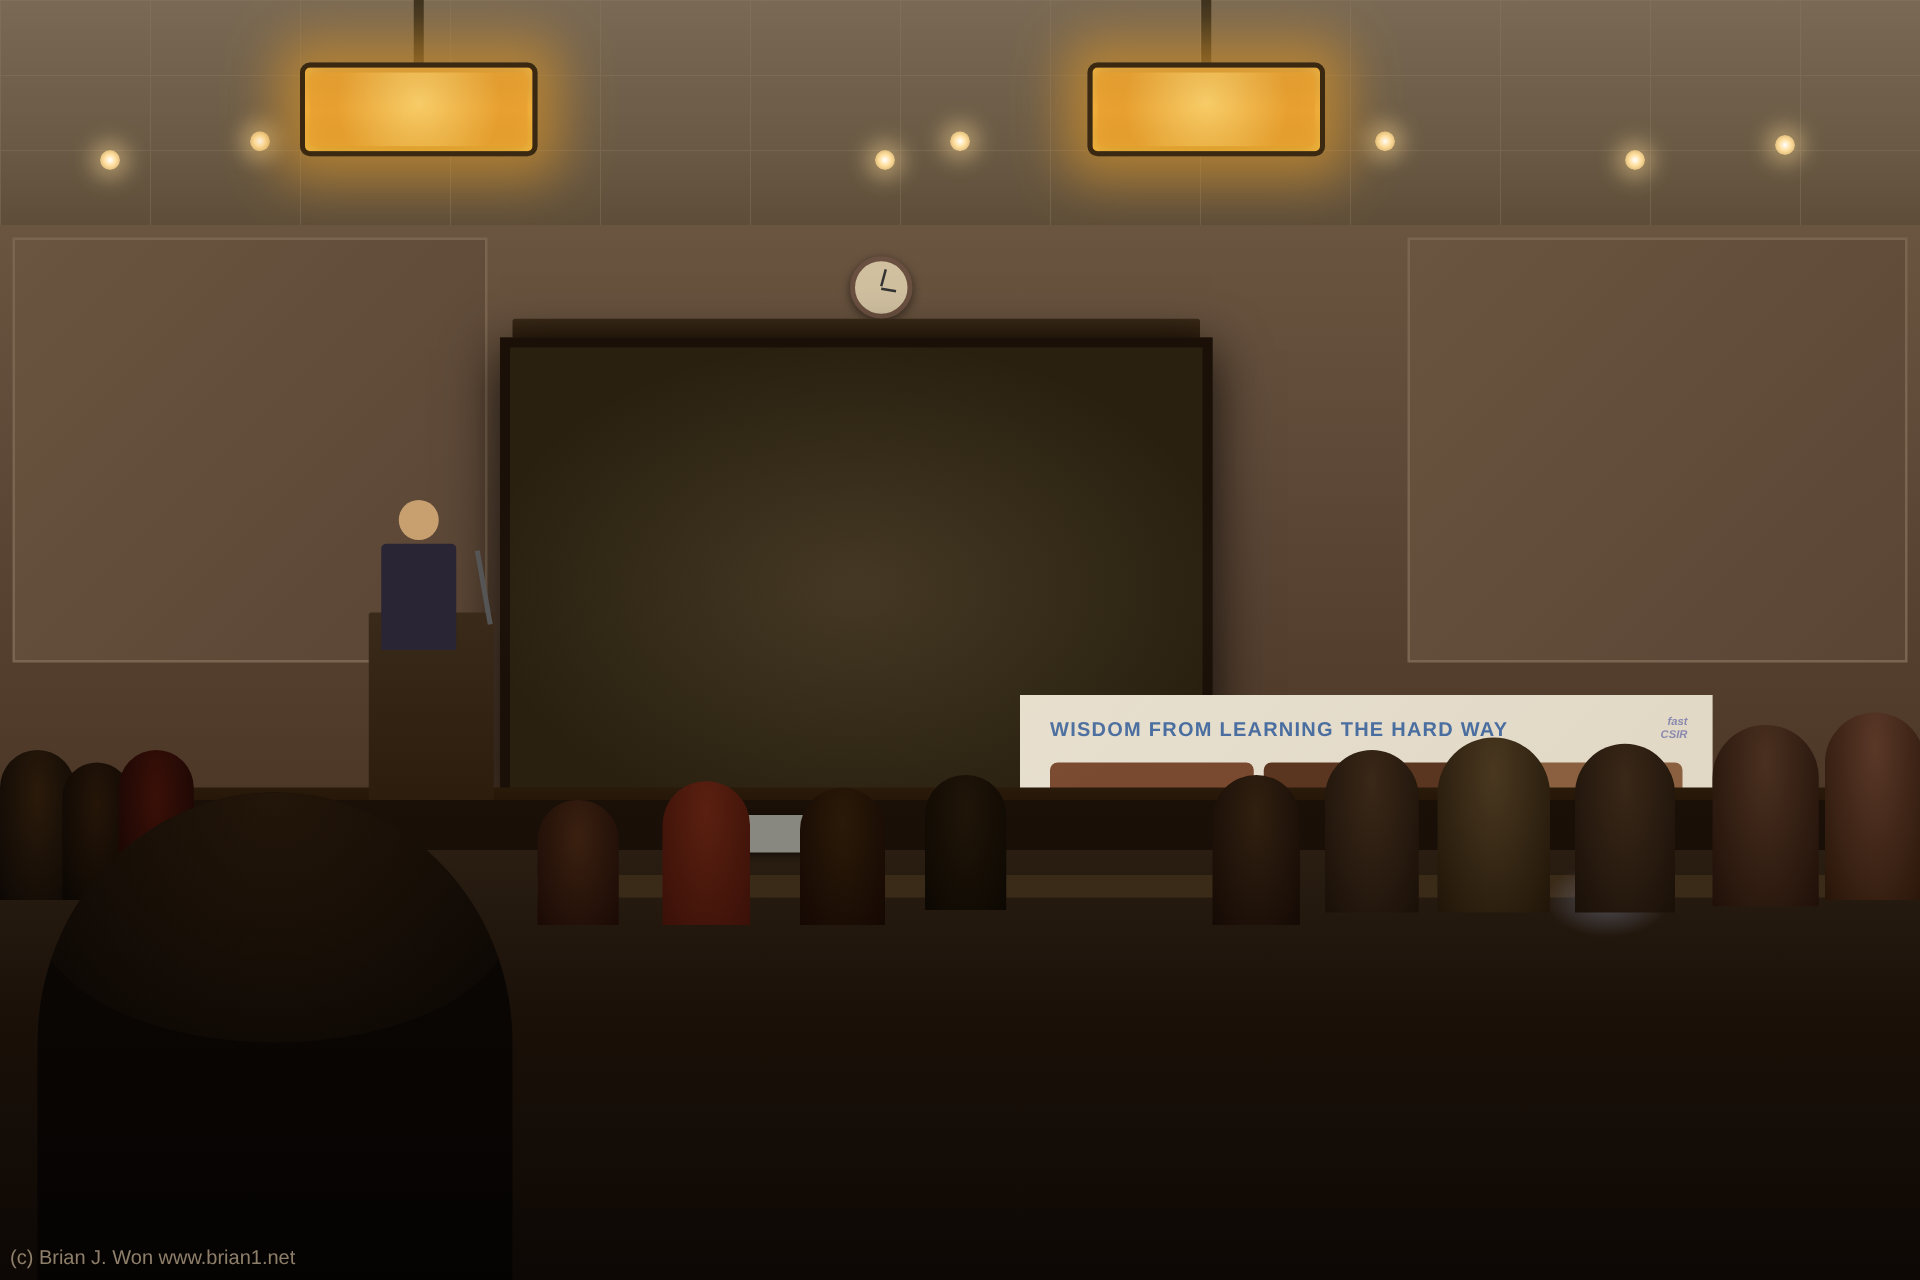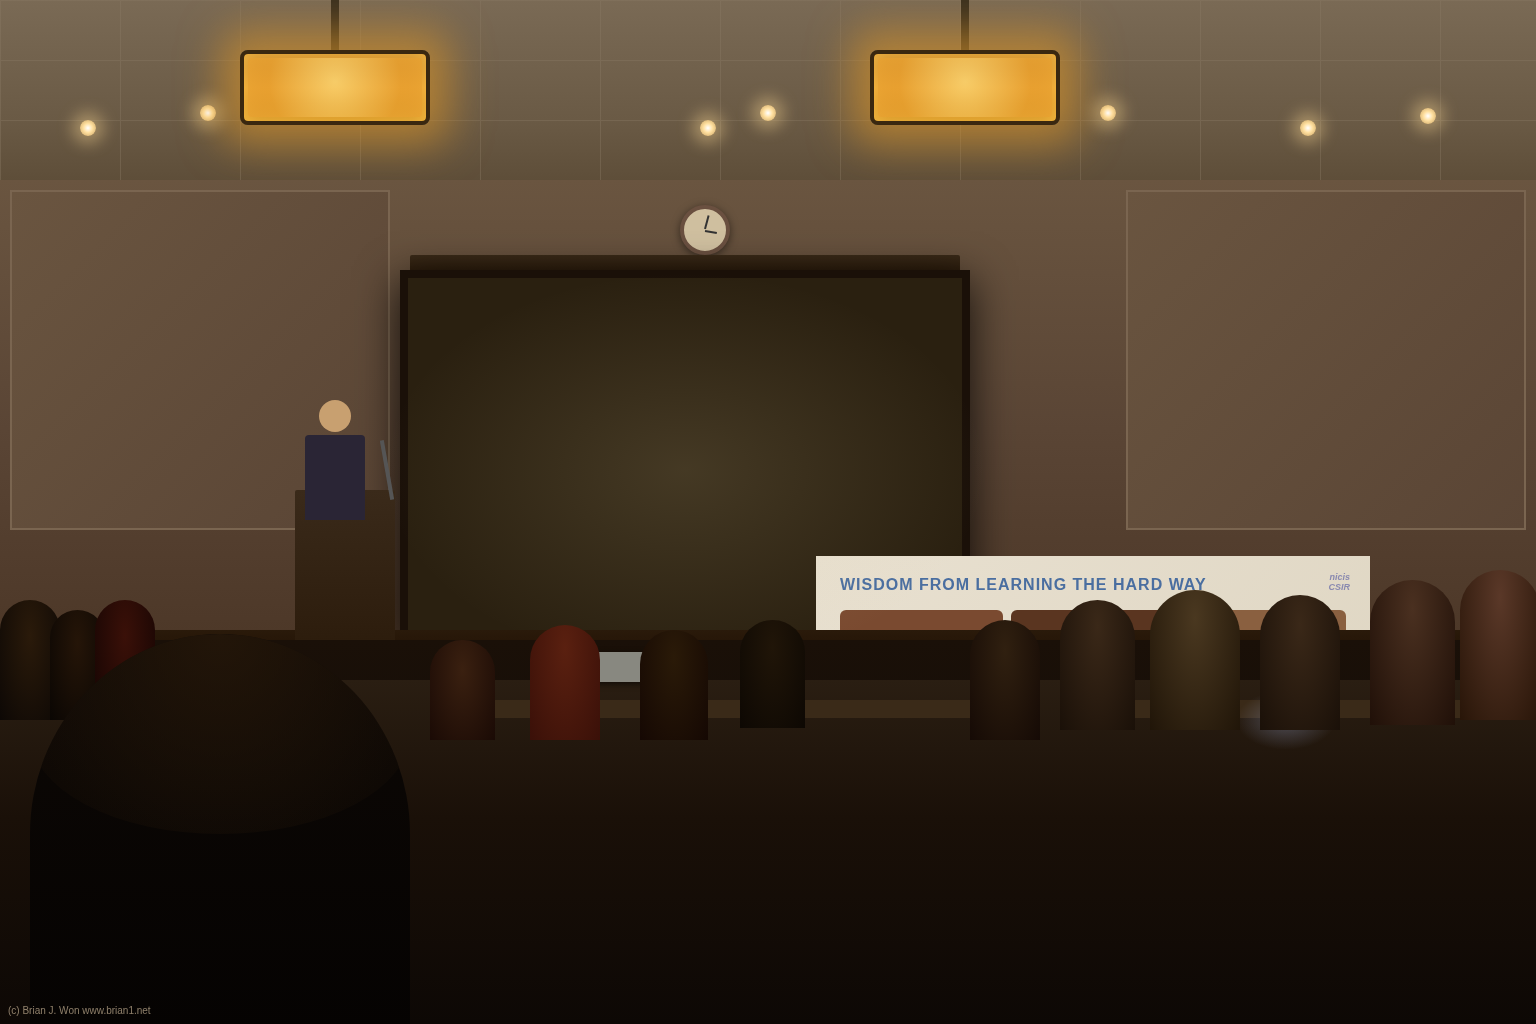--- a/index.html
+++ b/index.html
@@ -340,21 +340,21 @@
       border-radius: 4px;
       box-shadow: 0 2px 6px rgba(0,0,0,0.6);
     }
 
     
     .copyright {
       position: absolute;
       bottom: 8px;
       left: 8px;
       color: rgba(200, 180, 150, 0.7);
-      font-size: 10px;
+      font-size: 16px;
       font-family: Arial, sans-serif;
       z-index: 100;
     }
 
     
     .screen-glow {
       position: absolute;
       top: 270px;
       left: 380px;
       width: 610px;
@@ -410,21 +410,21 @@
 
 <div class="screen-top-bar"></div>
 <div class="screen-frame">
 
   <div class="screen">
     <div class="slide-content">
 
       <div class="slide-title">WISDOM FROM LEARNING THE HARD WAY</div>
 
       <div class="nicis-logo">
-        <span>nicis</span>
+        <span>fast</span>
         <span>CSIR</span>
       </div>
 
       <div class="slide-grid">
         <div class="slide-card card-brown">FOMO. Free isn't a reason.</div>
         <div class="slide-card card-dark-brown">HPC is fast. But don't rush.</div>
         <div class="slide-card card-medium-brown">Training isn't a silver bullet.</div>
         <div class="slide-card card-tan">HPC without users is an expensive door stop.</div>
         <div class="slide-card card-yellow">Niche technical skills</div>
         <div class="slide-card card-bright-yellow">HPC onsite is not a panacea</div>

